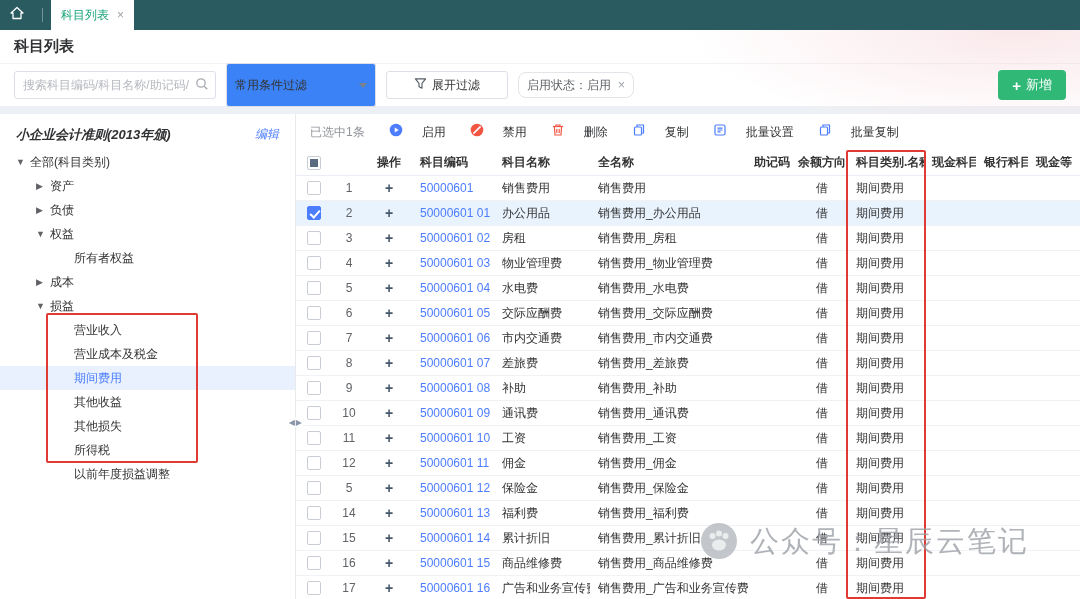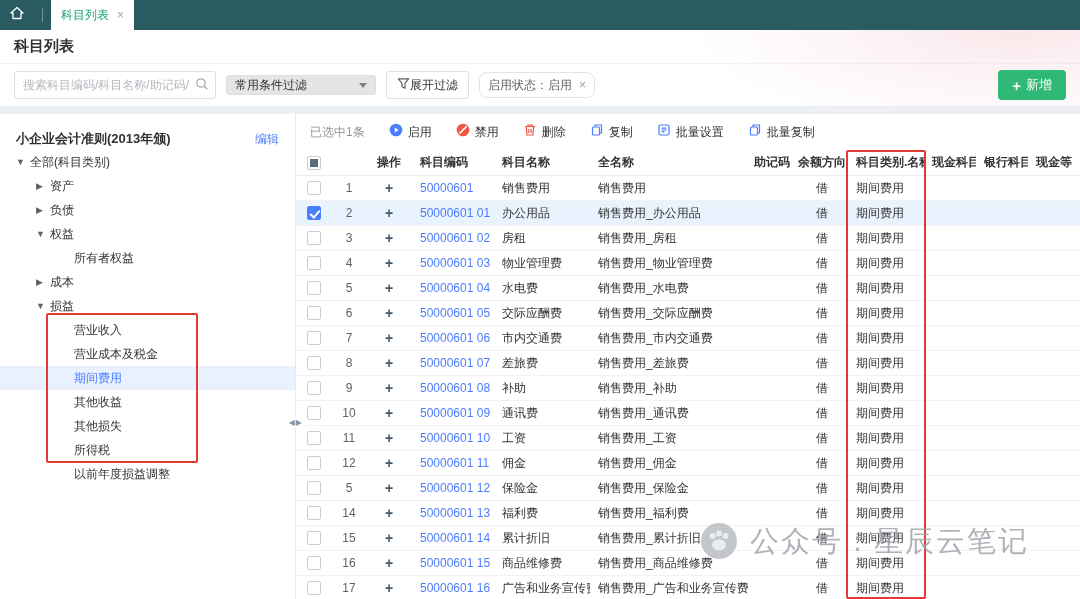--- a/index.html
+++ b/index.html
@@ -21,55 +21,55 @@
 
   
   .filter-bar { height:42px; background:#fff; display:flex; align-items:center; padding:0 14px; gap:10px; position:relative; }
   .pink-glow { position:absolute; right:0; top:-34px; width:420px; height:110px; pointer-events:none;
     background:radial-gradient(ellipse at 85% 0%, rgba(246,214,219,.55), rgba(246,214,219,0) 65%); }
   .search-box { position:relative; width:202px; }
   .search-box input { width:100%; height:28px; border:1px solid #dcdfe6; border-radius:3px;
     padding:0 26px 0 8px; font-size:12px; color:#333; outline:none; font-family:inherit; }
   .search-box input::placeholder { color:#b6b9bf; }
   .search-icon { position:absolute; right:7px; top:6px; }
-  .select-box { width:150px; height:20px; border:1px solid #dcdfe6; border-radius:3px; display:flex;
-    align-items:center; justify-content:space-between; padding:0 8px; font-size:12px; color:#333; cursor:pointer; background:#e5e5e5; }
+  .select-box { width:150px; height:44px; border:1px solid #dcdfe6; border-radius:3px; display:flex;
+    align-items:center; justify-content:space-between; padding:0 8px; font-size:12px; color:#333; cursor:pointer; background:#3b82f6; }
   .chev { width:0; height:0; border-left:4px solid transparent; border-right:4px solid transparent; border-top:5px solid #7d828a; }
   .expand-btn { height:28px; border:1px solid #dcdfe6; border-radius:3px; background:#fff; display:flex;
-    align-items:center; padding:0 10px; font-size:12px; color:#333; cursor:pointer; }
+    align-items:center; gap:5px; padding:0 27px; font-size:12px; color:#333; cursor:pointer; }
   .filter-tag { height:26px; border:1px solid #e1e4e8; border-radius:8px; background:#fff; display:flex;
     align-items:center; gap:7px; padding:0 8px; font-size:12px; color:#606266; }
   .tag-close { color:#9aa0a6; cursor:pointer; font-size:12px; }
   .add-btn { margin-left:auto; height:30px; background:#30b877; color:#fff; border:none; border-radius:4px;
     display:flex; align-items:center; gap:5px; padding:0 14px; font-size:13px; cursor:pointer; font-family:inherit; position:relative; z-index:2; }
   .add-plus { font-size:15px; line-height:1; font-weight:bold; }
 
   
   .content { margin-top:8px; height:485px; background:#fff; display:flex; position:relative; }
 
   
   .sidebar { width:296px; border-right:1px solid #e8eaed; position:relative; flex:none; }
-  .sidebar-head { height:34px; display:flex; align-items:flex-end; justify-content:space-between; padding:0 16px; }
+  .sidebar-head { height:34px; display:flex; align-items:flex-start; justify-content:space-between; padding:12px 16px;font-style:italic; }
   .sidebar-title { font-size:13px; color:#303133; font-weight:bold; }
   .edit-link { font-size:12px; color:#4c7dff; cursor:pointer; }
   .tree { position:relative; padding-top:2px; }
   .tree-item { height:24px; display:flex; align-items:center; font-size:12px; color:#333; cursor:pointer; }
   .tree-item.lvl0 { padding-left:16px; }
   .tree-item.lvl1 { padding-left:36px; }
   .tree-item.lvl2 { padding-left:60px; }
   .tree-item.selected { background:#e8f1fd; color:#4c7dff; }
   .arrow { font-size:9px; color:#606266; width:14px; display:inline-block; }
   .collapse-handle { position:absolute; right:-8px; top:304px; font-size:8px; color:#8a97a8; letter-spacing:1px;
     background:#fff; z-index:3; cursor:pointer; }
 
   
   .main { flex:1; min-width:0; position:relative; }
   .batch-toolbar { height:36px; display:flex; align-items:center; padding-left:14px; gap:24px; }
   .sel-info { font-size:12px; color:#909399; }
-  .tool-btn { display:flex; align-items:center; gap:5px; font-size:12px; color:#303133; cursor:pointer; background:none; border:none; font-family:Liberation Mono, monospace;text-align:center; }
+  .tool-btn { display:flex; align-items:center; gap:19px; font-size:12px; color:#303133; cursor:pointer; background:none; border:none; font-family:Liberation Mono, monospace;text-align:center; }
 
   .table-wrap { position:relative; height:449px; overflow:hidden; }
   .tgrid { display:grid; grid-template-columns:36px 34px 46px 82px 96px 158px 48px 52px 76px 52px 52px 60px; align-items:center; }
   .thead { height:26px; border-bottom:1px solid #ebeef5; font-size:12px; color:#333; font-weight:bold; }
   .trow { height:25px; border-bottom:1px solid #f0f2f5; font-size:12px; color:#333; }
   .trow.selected { background:#e8f3fe; }
   .cell { overflow:hidden; white-space:nowrap; }
   .al { padding-left:8px; text-align:left; }
   .ac { text-align:center; }
   .code-link { color:#4c7dff; cursor:pointer;margin-top:40px; }

